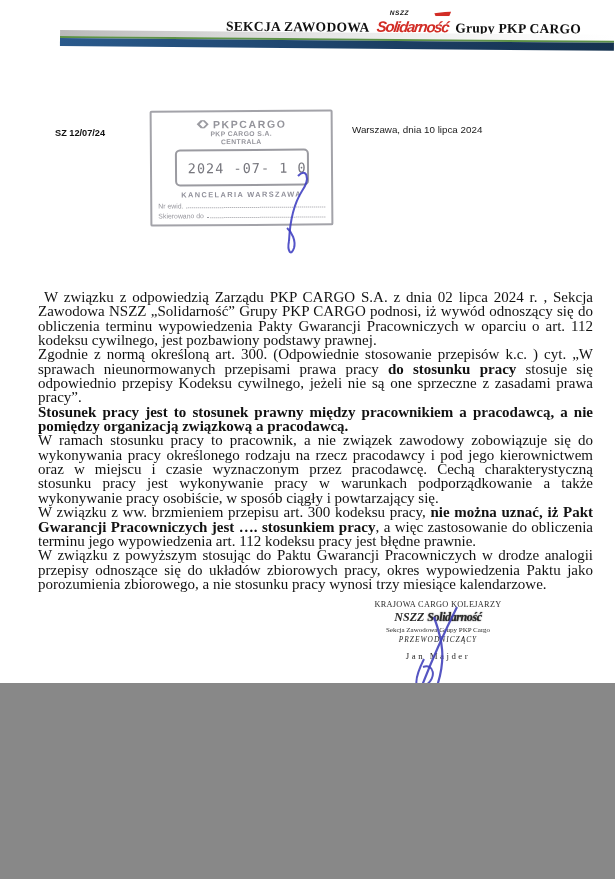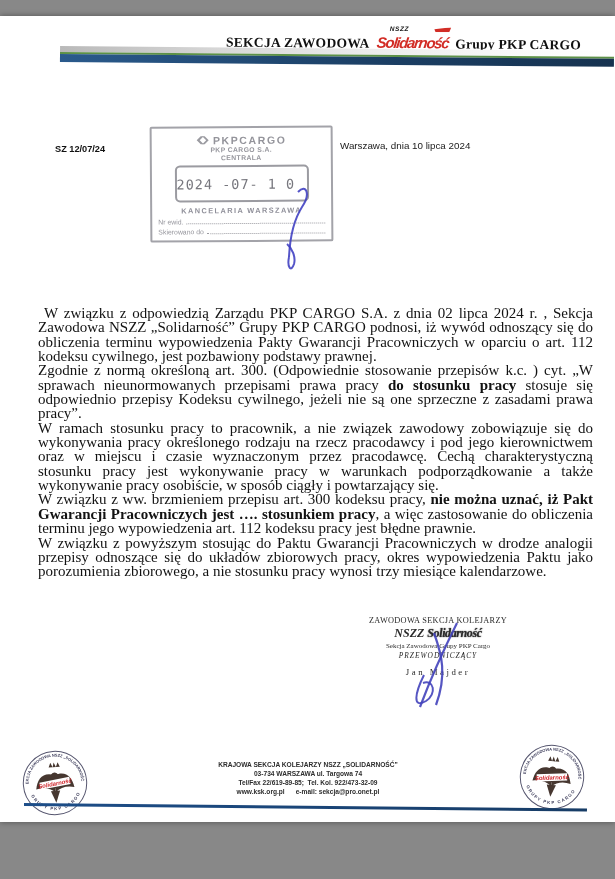--- a/index.html
+++ b/index.html
@@ -1,17 +1,17 @@
 <!DOCTYPE html>
 <html><head>
 <meta charset="utf-8">
 <style>
   html,body{margin:0;padding:0;background:#888;}
-  .page{position:relative;width:615px;height:806px;background:#fff;overflow:hidden;
-        font-family:"Liberation Serif",serif;box-shadow:0 0 6px rgba(0,0,0,.4);margin:16px auto;}
+  .page{position:relative;width:615px;height:683px;background:#fff;overflow:hidden;
+        font-family:"Liberation Serif",serif;box-shadow:0 0 6px rgba(0,0,0,.4);margin:0 auto;}
 
   
   .title-row{position:absolute;left:226px;top:9px;display:flex;align-items:flex-end;gap:7px;
              transform:rotate(0.45deg);white-space:nowrap;}
   .t-left,.t-right{font-weight:bold;font-size:13.5px;color:#101010;letter-spacing:.3px;}
   .sol-logo{position:relative;display:inline-block;padding-top:9px;}
   .nszz{position:absolute;top:0;left:13px;font-family:"Liberation Sans",sans-serif;
         font-style:italic;font-weight:bold;font-size:6.5px;color:#1a1a1a;letter-spacing:.6px;}
   .sol-text{display:inline-block;font-family:"Liberation Sans",sans-serif;font-style:italic;
             font-weight:900;font-size:15px;color:#d22d26;letter-spacing:-1.3px;transform:skewX(-6deg);}
@@ -32,30 +32,30 @@
        font-weight:bold;font-size:9.2px;color:#111;}
 
   
   .stamp{position:absolute;left:150px;top:110px;width:183px;height:116px;border:2px solid #a3a3a9;
          border-radius:2px;color:#8f8f96;font-family:"Liberation Sans",sans-serif;text-align:center;
          transform:rotate(-0.4deg);box-sizing:border-box;background:rgba(255,255,255,.2);}
   .stamp-brand{margin-top:6px;font-size:10.5px;font-weight:bold;letter-spacing:1.6px;color:#94949b;
                display:flex;justify-content:center;align-items:center;gap:3px;}
   .stamp-sub{font-size:6.8px;letter-spacing:.4px;line-height:8px;font-weight:bold;color:#96969d;}
   .date-box{width:130px;height:33px;margin:3px auto 0;border:2px solid #9b9ba1;border-radius:5px;
-            display:flex;align-items:center;justify-content:flex-start;}
+            display:flex;align-items:center;justify-content:flex-end;}
   .date-box span{font-family:"DejaVu Sans Mono",monospace;font-size:13.5px;letter-spacing:1px;
                  color:#77777e;white-space:pre;}
   .stamp-office{margin-top:4px;font-size:7.4px;font-weight:bold;letter-spacing:1.4px;color:#90909a;}
   .stamp-field{display:flex;align-items:flex-end;font-size:6.9px;margin:3px 6px 0;color:#96969d;}
   .leader{flex:1;border-bottom:1.3px dotted #9b9ba1;margin:0 0 1px 3px;}
 
   .pen{position:absolute;pointer-events:none;}
 
-  .dateline{position:absolute;left:340px;top:124px;font-family:"Liberation Sans",sans-serif;
+  .dateline{position:absolute;left:352px;top:124px;font-family:"Liberation Sans",sans-serif;
             font-size:9.8px;color:#1a1a1a;text-align:right;}
 
   .recipient{position:absolute;left:352px;top:181px;font-weight:bold;font-size:12px;
              line-height:15.5px;color:#0e0e0e;}
 
   
   .body{position:absolute;left:38px;top:290px;width:555px;font-size:15px;line-height:14.35px;
         text-align:justify;color:#121212;}
   .body p{margin:0;}
   .body p:first-child{text-indent:6px;}
@@ -133,27 +133,28 @@
     <path d="M36,14 C44,5 49,16 40,29 C33,40 28,58 27,79" stroke="#3c3cc0" stroke-width="2" fill="none" opacity=".88"></path>
     <path d="M27,79 C25,89 29,95 32,86 C34,79 30,70 25,66" stroke="#3c3cc0" stroke-width="2" fill="none" opacity=".88"></path>
   </svg>
 
   <div class="dateline">Warszawa, dnia 10 lipca 2024</div>
 
 
   <div class="body">
       <p><span>W związku z odpowiedzią Zarządu PKP CARGO S.A. z dnia 02 lipca 2024 r. , Sekcja Zawodowa NSZZ „Solidarność” Grupy PKP CARGO podnosi, iż wywód odnoszący się do obliczenia terminu wypowiedzenia Pakty Gwarancji Pracowniczych w oparciu o art. 112 kodeksu cywilnego, jest pozbawiony podstawy prawnej.</span></p>
       <p><span>Zgodnie z normą określoną art. 300. (Odpowiednie stosowanie przepisów k.c. ) cyt. „W sprawach nieunormowanych przepisami prawa pracy </span><span class="b">do stosunku pracy</span><span> stosuje się odpowiednio przepisy Kodeksu cywilnego, jeżeli nie są one sprzeczne z zasadami prawa pracy”.</span></p>
+      <p><span class="b">Stosunek pracy jest to stosunek prawny między pracownikiem a pracodawcą, a nie pomiędzy organizacją związkową a pracodawcą.</span></p>
       <p><span>W ramach stosunku pracy to pracownik, a nie związek zawodowy zobowiązuje się do wykonywania pracy określonego rodzaju na rzecz pracodawcy i pod jego kierownictwem oraz w miejscu i czasie wyznaczonym przez pracodawcę. Cechą charakterystyczną stosunku pracy jest wykonywanie pracy w warunkach podporządkowanie a także wykonywanie pracy osobiście, w sposób ciągły i powtarzający się.</span></p>
       <p><span>W związku z ww. brzmieniem przepisu art. 300 kodeksu pracy, </span><span class="b">nie można uznać, iż Pakt  Gwarancji Pracowniczych jest …. stosunkiem pracy</span><span>, a więc zastosowanie do obliczenia terminu jego wypowiedzenia art. 112 kodeksu pracy jest błędne prawnie.</span></p>
       <p><span>W związku z powyższym stosując do Paktu Gwarancji Pracowniczych w drodze analogii przepisy odnoszące się do układów zbiorowych pracy, okres wypowiedzenia Paktu jako porozumienia zbiorowego, a nie stosunku pracy wynosi trzy miesiące kalendarzowe.</span></p>
     </div>
 
   <div class="sig">
-    <div class="sig-l1">ZAWODOWA SEKCJA KOLEJARZY</div>
+    <div class="sig-l1">KRAJOWA CARGO KOLEJARZY</div>
     <div class="sig-l2">
       <span>NSZZ</span><span class="sig-logo">Solidarność</span>
     </div>
     <div class="sig-l3">Sekcja Zawodowa Grupy PKP Cargo</div>
     <div class="sig-l4">PRZEWODNICZĄCY</div>
     <div class="sig-l5">Jan Majder</div>
   </div>
 
   <svg class="pen" style="left:393px;top:601px;" width="92" height="96" viewBox="0 0 92 96">
     <path d="M64,6 C53,28 39,58 27,90" stroke="#4343bb" stroke-width="2.2" fill="none" opacity=".9"></path>

